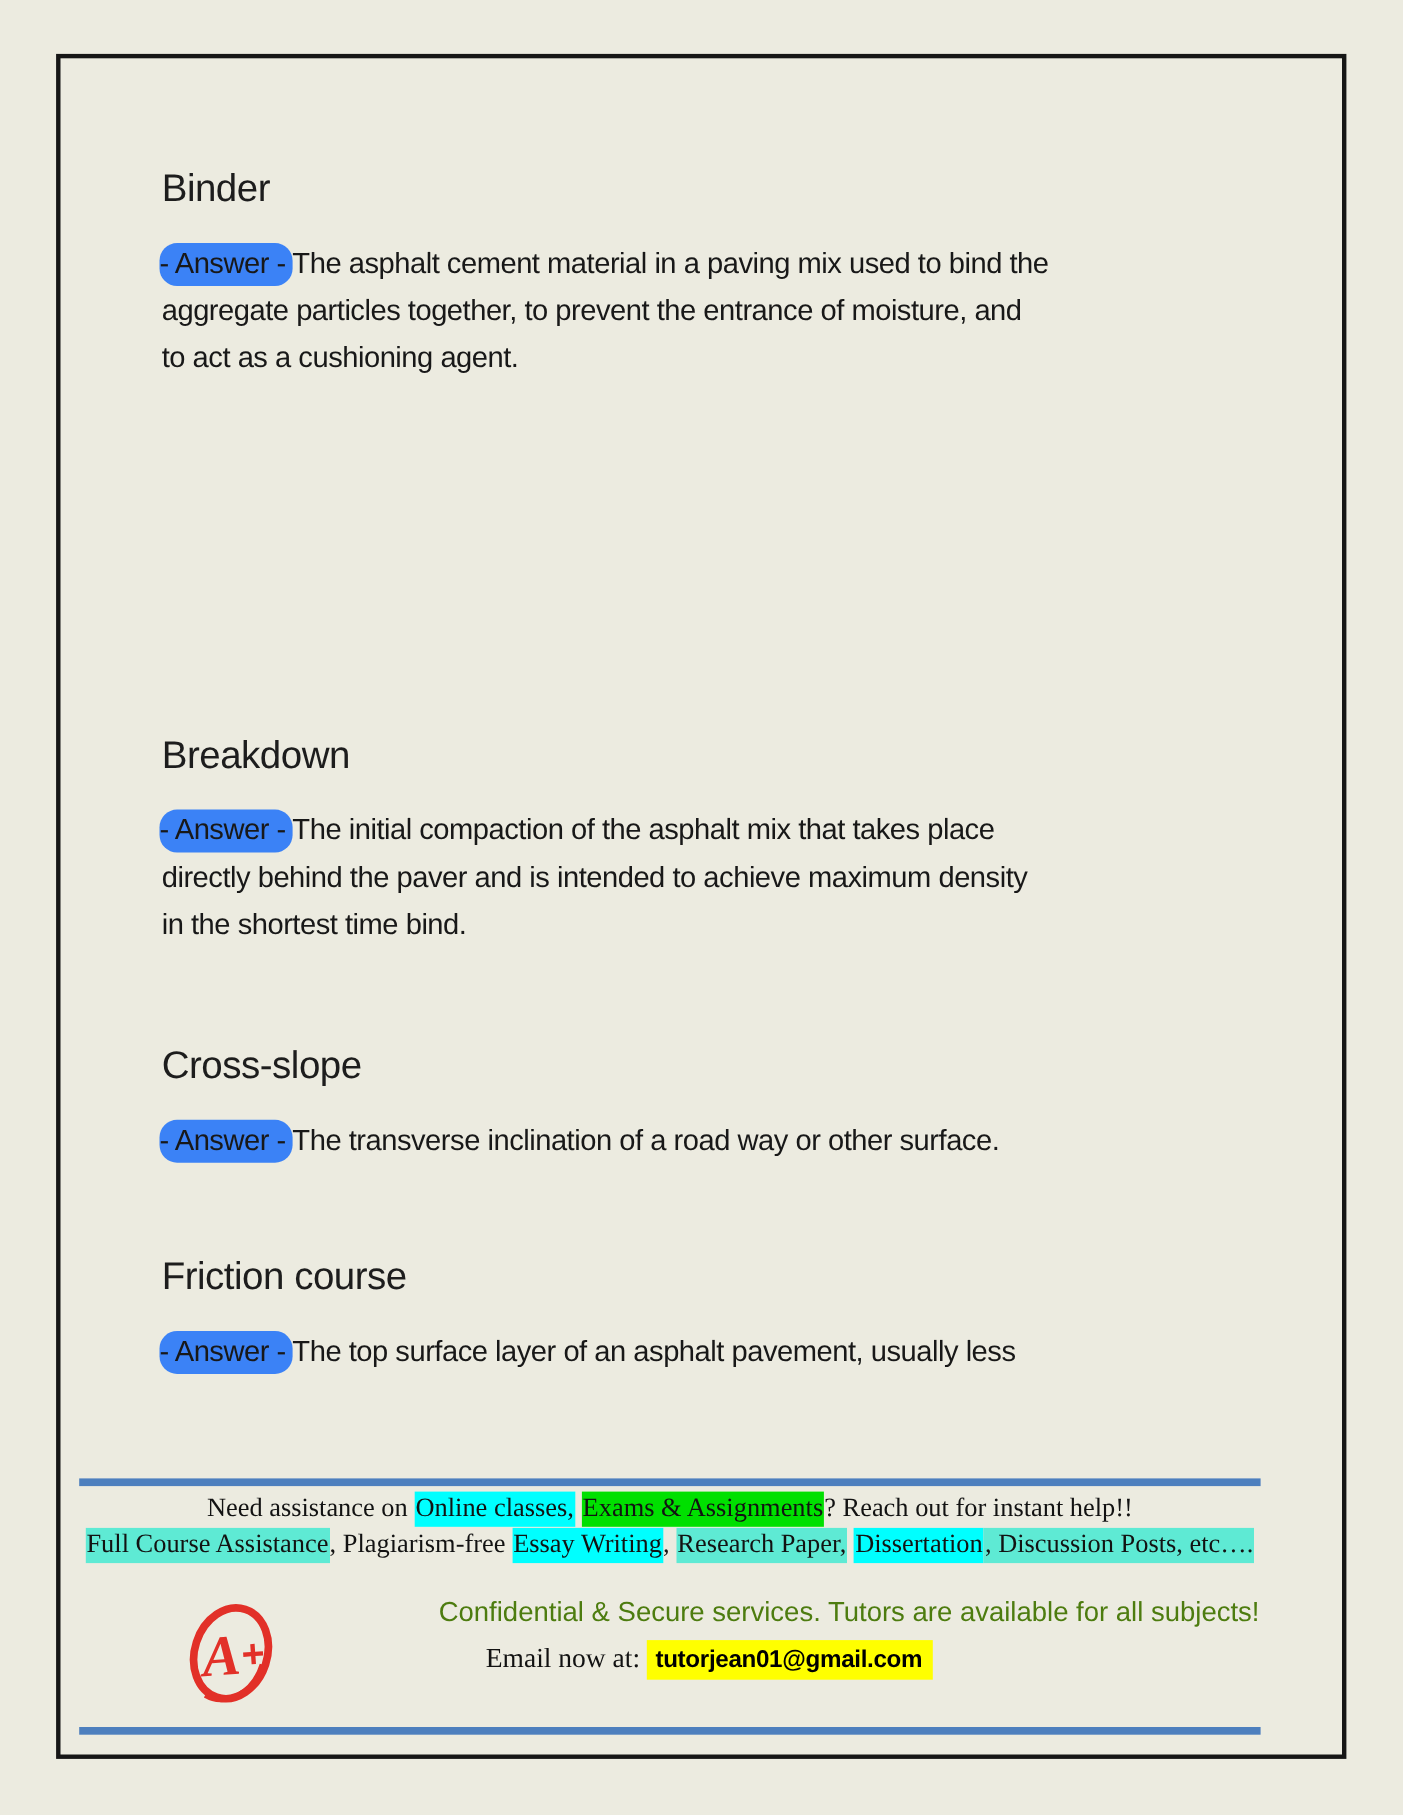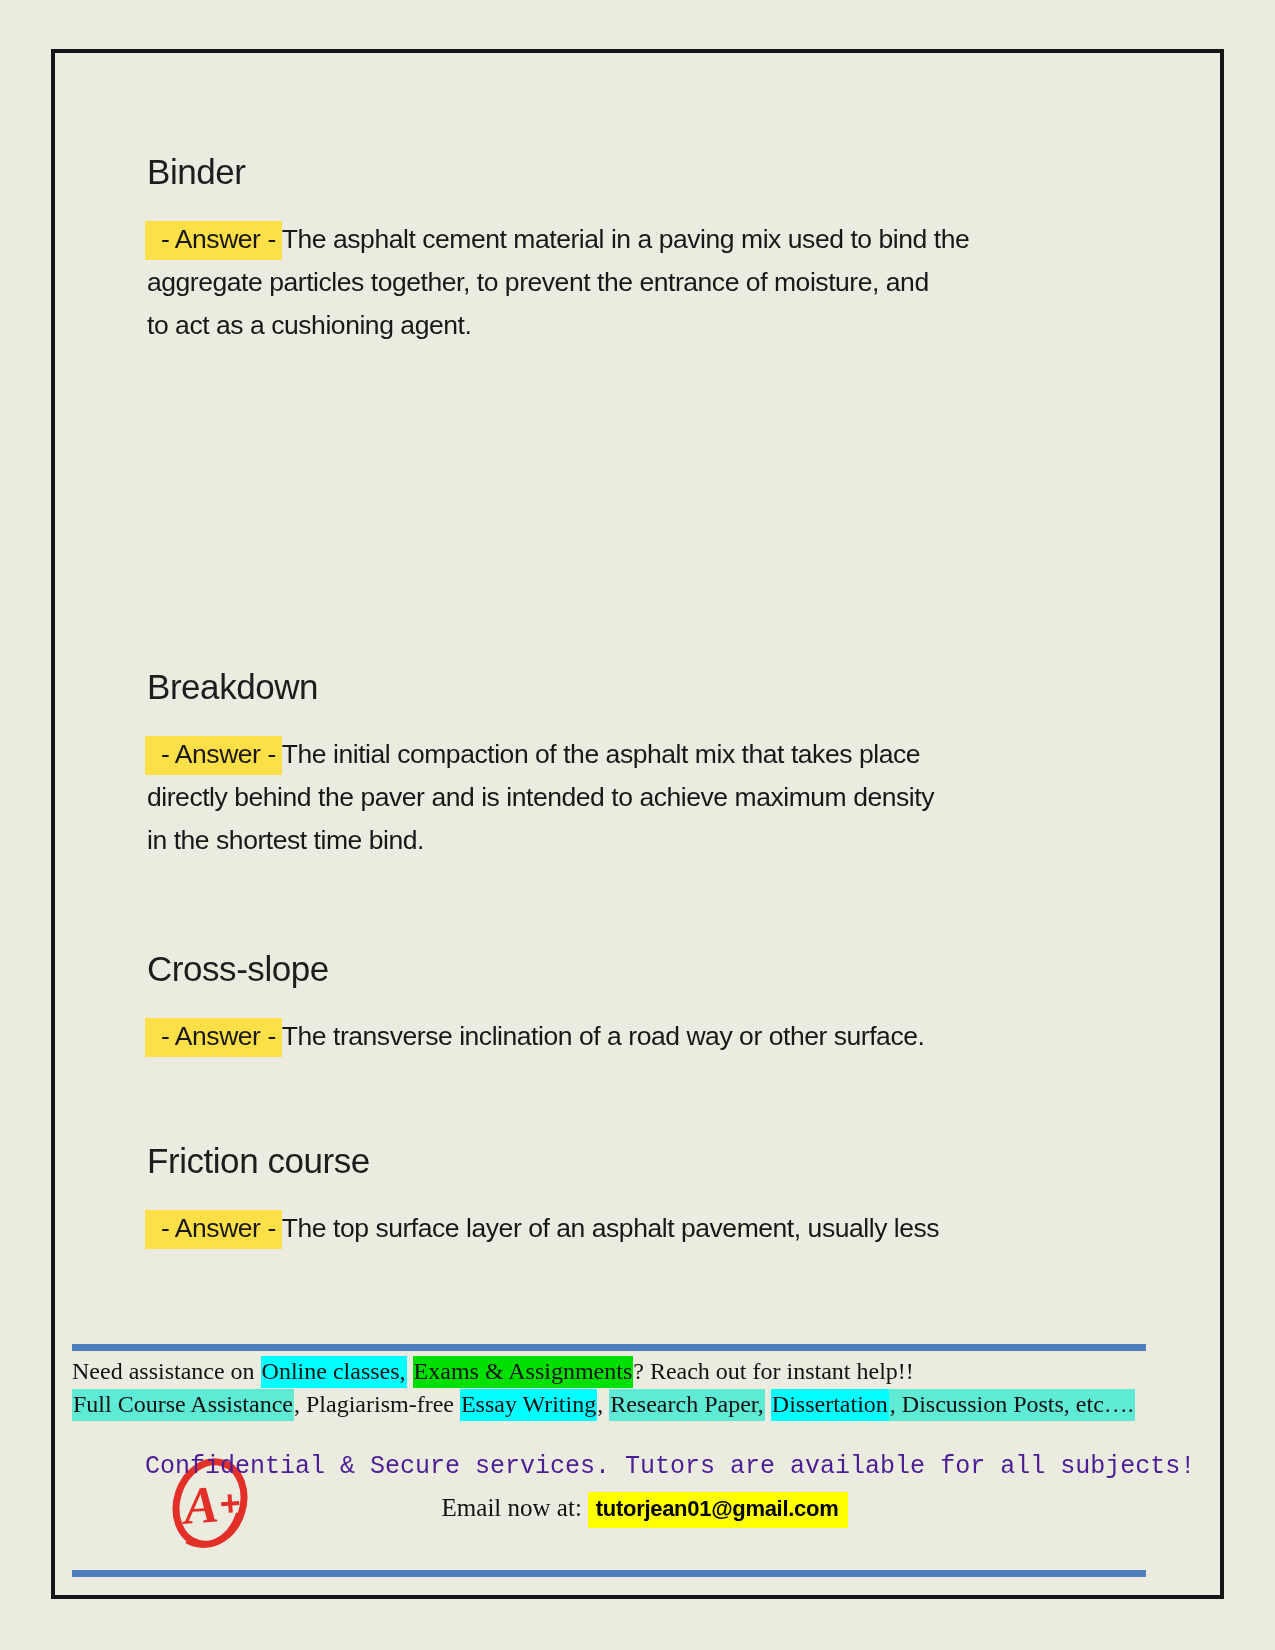--- a/index.html
+++ b/index.html
@@ -25,44 +25,45 @@
   .answer{margin-top:29px;}
   .ans-line{
     font-size:26.5px;line-height:43px;
     color:#181818;letter-spacing:-0.45px;
     white-space:nowrap;
   }
   .hl-y{background:#5eead4;}
   .hl-c{background:#00ffff;}
   .hl-g{background:#00e000;}
   .answer-label{
-    background:#fde047;
-    padding:3px 6px 6px 16px;
+    background:#3b82f6;
+    padding:3px 6px 6px 0;
     margin-left:-2px;
+    border-radius:16px;
   }
   .divider{
     position:absolute;left:17px;width:1074px;height:7px;
     background:#4d7fbe;
   }
   .divider-top{top:1291px;}
   .divider-bottom{top:1517px;}
   .ads{
     position:absolute;left:17px;top:1302px;width:1074px;
-    text-align:left;
+    text-align:center;
     font-family:"Liberation Serif",serif;
     font-size:24px;line-height:33px;color:#121212;
   }
   .ad-line{white-space:nowrap;}
   .ads .hl-y,.ads .hl-c,.ads .hl-g{padding:2px 1px 4px 1px;}
   .logo{position:absolute;left:112px;top:1402px;width:86px;height:96px;}
   .tagline{
     position:absolute;left:90px;top:1399px;width:1000px;
-    text-align:left;
-    font-family:Liberation Mono, monospace;
-    font-size:25px;color:#4c1d95;
+    text-align:right;
+    font-family:Liberation Sans, sans-serif;
+    font-size:25px;color:#4d7c0f;
     white-space:nowrap;
   }
   .email-line{
     position:absolute;left:90px;top:1441px;width:1000px;
     text-align:center;
     font-family:"Liberation Serif",serif;
     font-size:25px;color:#121212;
     white-space:nowrap;
   }
   .email-address{

